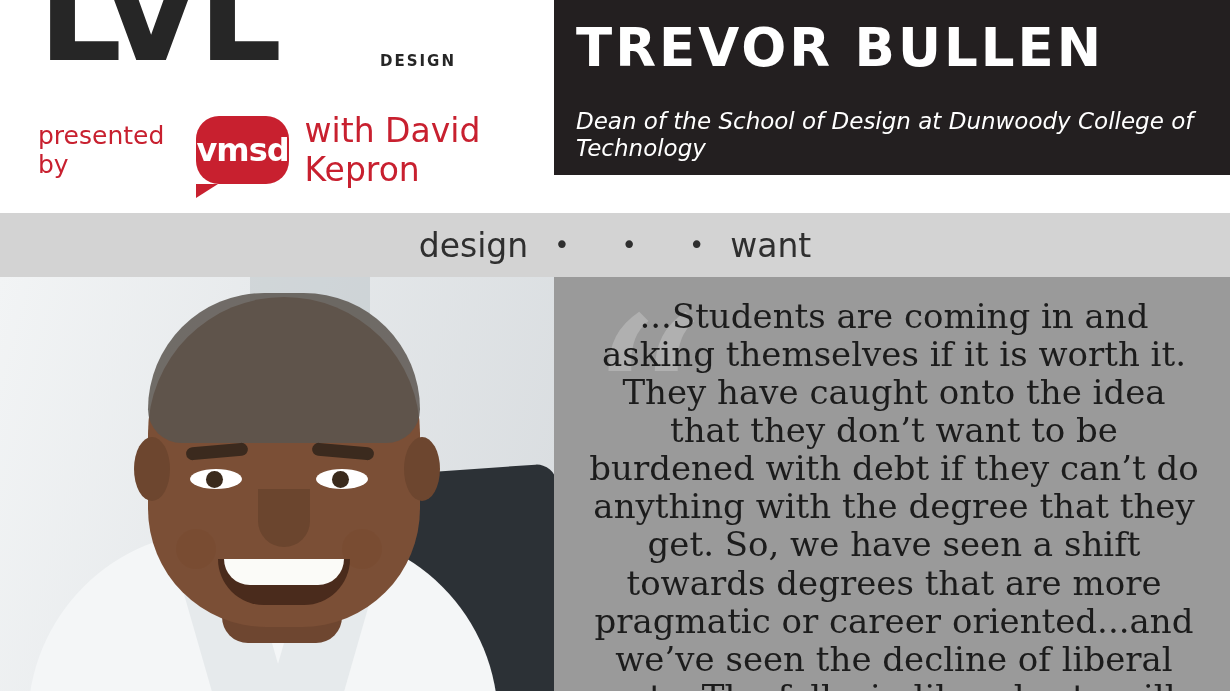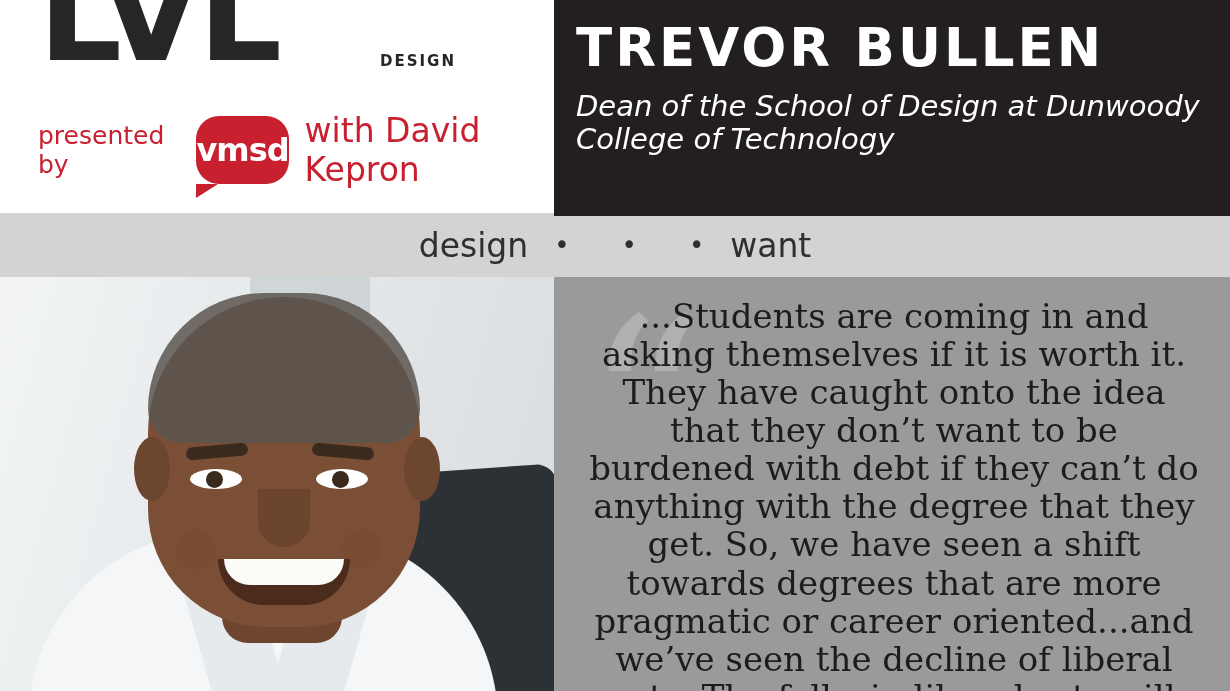--- a/index.html
+++ b/index.html
@@ -109,38 +109,38 @@
     font-size: 33px;
     color: #c8202f;
   }
 
   .header-right {
     flex: 1 1 auto;
     background: #231f20;
     color: #ffffff;
     padding: 20px 24px 14px 22px;
     box-sizing: border-box;
-    height: 216px;
+    height: 175px;
     display: flex;
     flex-direction: column;
-    justify-content: flex-start;
+    justify-content: space-between;
   }
   .guest-name {
     font-family: "DejaVu Sans", sans-serif;
     font-weight: bold;
     font-size: 53px;
     letter-spacing: 3px;
     line-height: 1.05;
     margin: 0 0 14px 0;
     color: #ffffff;
   }
   .guest-title {
     font-family: "DejaVu Sans", sans-serif;
     font-style: italic;
-    font-size: 29px;
+    font-size: 23px;
     line-height: 1.15;
     margin: 0;
     color: #ffffff;
     font-weight: 300;
   }
 
   
   .topics-bar {
     width: 1230px;
     height: 64px;

